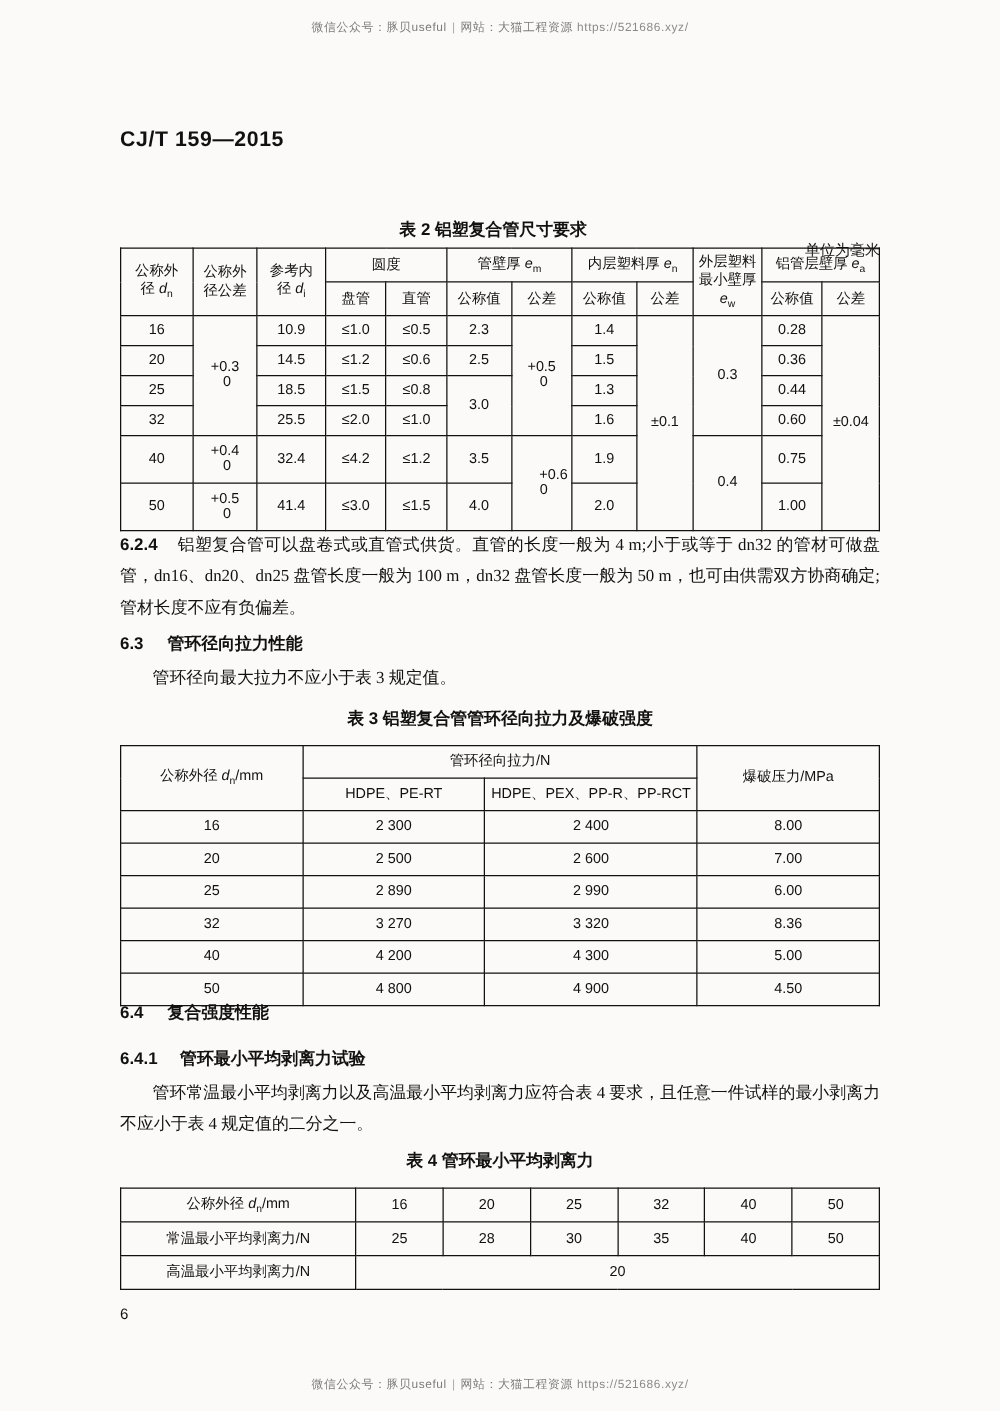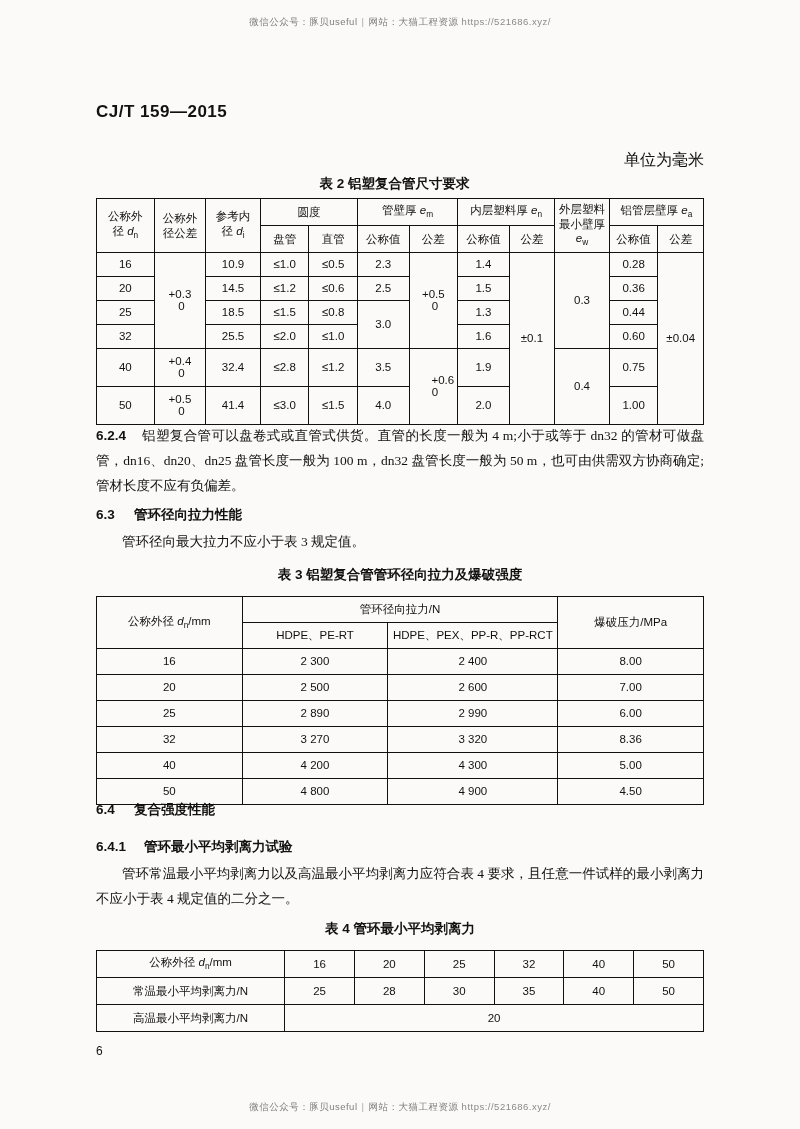--- a/index.html
+++ b/index.html
@@ -27,22 +27,23 @@
   .hdr{
     position:absolute;left:96px;top:102px;
     font-family:"Liberation Sans", sans-serif;
     font-weight:bold;font-size:17px;letter-spacing:0.5px;
   }
   .tbl-title{
     text-align:center;font-weight:bold;font-size:13.5px;
     font-family:"Liberation Sans", sans-serif;
   }
   .unit-note{
-    position:absolute;right:0;font-size:16px;
-    font-family:"Liberation Sans", sans-serif;
+    position:absolute;right:0;font-size:12px;
+    font-family:"Liberation Sans", sans-serif;
+    margin-top:42px;
   }
   table{border-collapse:collapse;width:100%;}
   table.grid td, table.grid th{
     border:1px solid #111;
     text-align:center;vertical-align:middle;
     font-size:11.5px;
     font-family:"Liberation Sans", sans-serif;
     padding:2px 1px;
     line-height:1.25;
   }
@@ -173,21 +174,21 @@
         <td>0.60</td>
       </tr>
 
       <tr style="height:38px;">
         <td>40</td>
         <td>
               <span style="display:block;line-height:1.0;">+0.4</span>
               <span style="display:block;line-height:1.0;">&nbsp;0</span>
             </td>
         <td>32.4</td>
-        <td>≤2.8</td>
+        <td>≤4.2</td>
         <td>≤1.2</td>
         <td>3.5</td>
         <td rowspan="2">
               <span style="display:block;line-height:1.0;padding-left:19px;">+0.6</span>
               <span style="display:block;line-height:1.0;">&nbsp;0</span>
             </td>
         <td>1.9</td>
         <td rowspan="2">0.4</td>
         <td>0.75</td>
       </tr>

